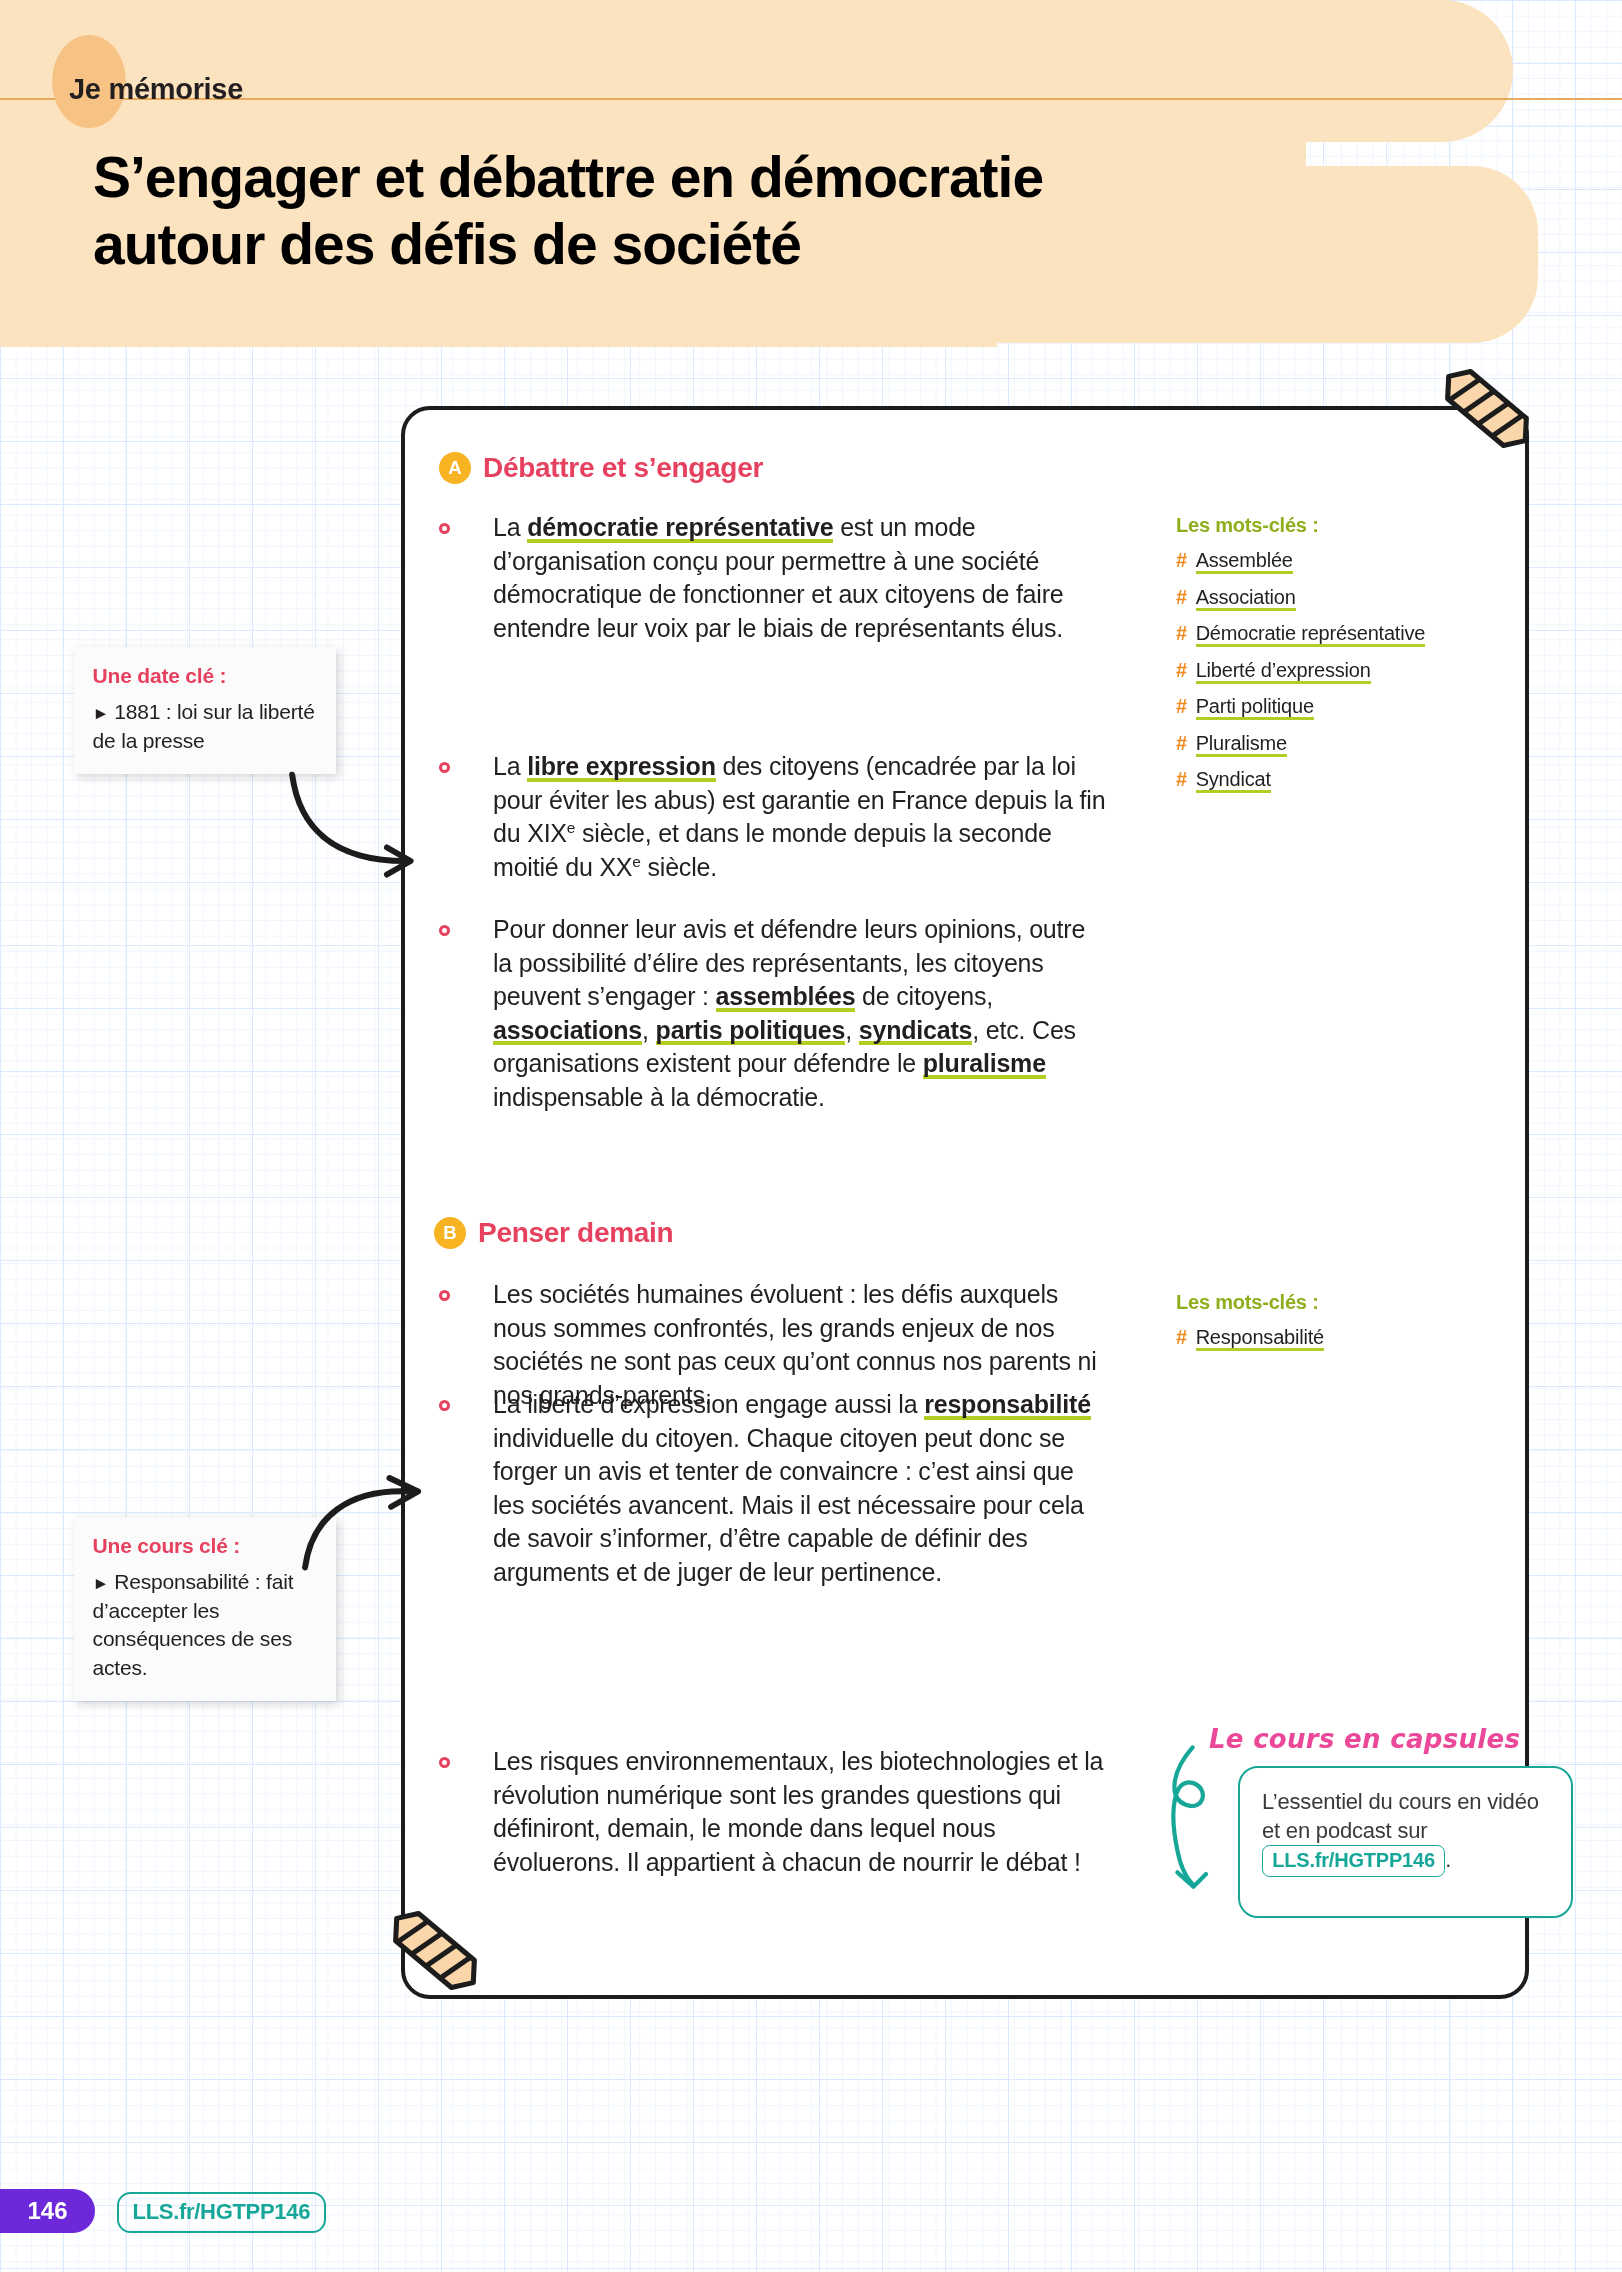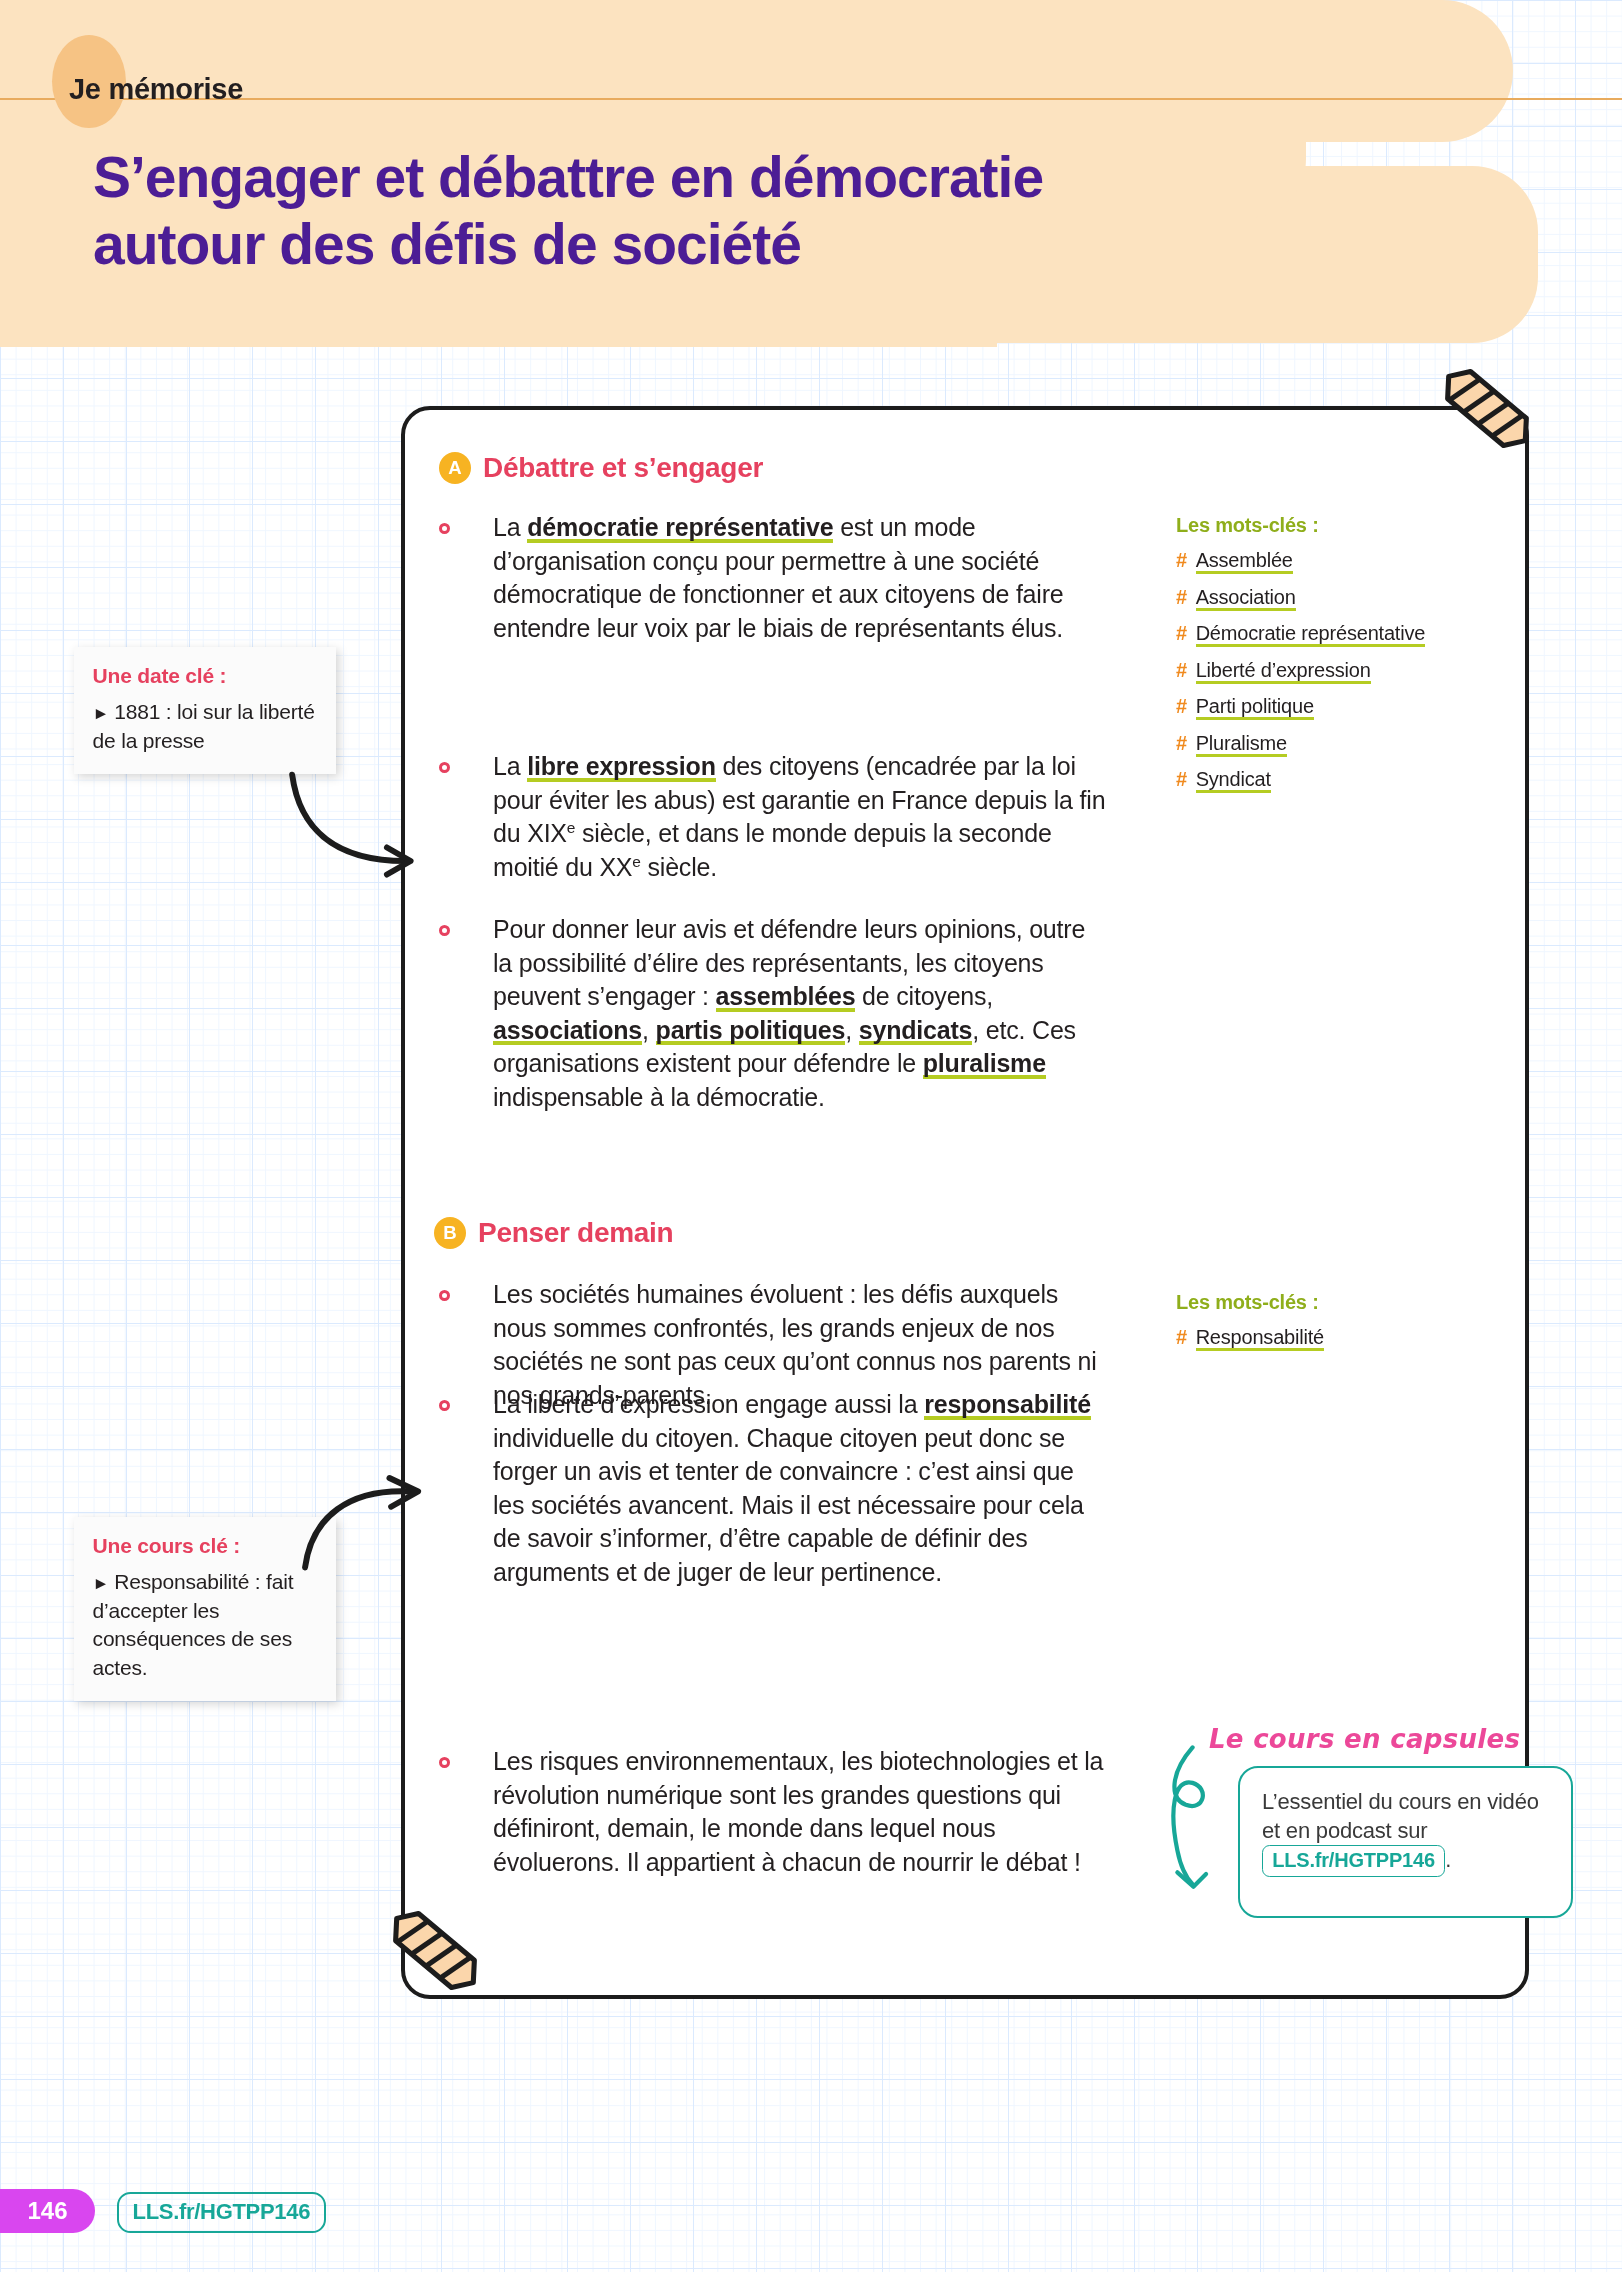--- a/index.html
+++ b/index.html
@@ -34,21 +34,21 @@
     position:absolute;left:52px;top:35px;width:74px;height:93px;
     background:#f6c384;border-radius:50%;
   }
   .je-memorise{
     position:absolute;left:69px;top:73px;
     font-size:29px;font-weight:bold;color:#231f20;letter-spacing:-0.3px;
     font-family:"Liberation Sans", sans-serif;
   }
   .page-title{
     position:absolute;left:93px;top:144px;width:1318px;
-    font-size:57px;line-height:1.18;font-weight:bold;color:#4c1d95;
+    font-size:57px;line-height:1.18;font-weight:bold;color:#000000;
     letter-spacing:-1px;
   }
 
   
   .content-box{
     position:absolute;left:401px;top:406px;width:1128px;height:1593px;
     border:4.2px solid #1c1c1c;border-radius:29px;background:#ffffff;
     box-sizing:border-box;
   }
 
@@ -128,21 +128,21 @@
     padding:0.8px 9.3px 2.5px 9.3px;color:#17a798;font-weight:bold;font-size:20px;
     letter-spacing:-0.2px;
   }
   .loop{position:absolute;left:-12px;top:15px;}
   .loop svg{overflow:visible;}
 
   
   .footer{position:absolute;left:0;top:2189px;width:1623px;height:51px;}
   .pagenum{
     position:absolute;left:0;top:0;width:95px;height:44px;
-    background:#d946ef;border-radius:0 22px 22px 0;
+    background:#6d28d9;border-radius:0 22px 22px 0;
     color:#ffffff;font-weight:bold;font-size:24px;
     display:flex;align-items:center;justify-content:center;
   }
   .footer-url{
     position:absolute;left:117px;top:3.4px;
     border:2.1px solid #17a798;border-radius:13.5px;padding:4.2px 13.5px 6px 13.5px;
     color:#17a798;font-weight:bold;font-size:22px;letter-spacing:-0.3px;
   }
 </style>
 </head>

